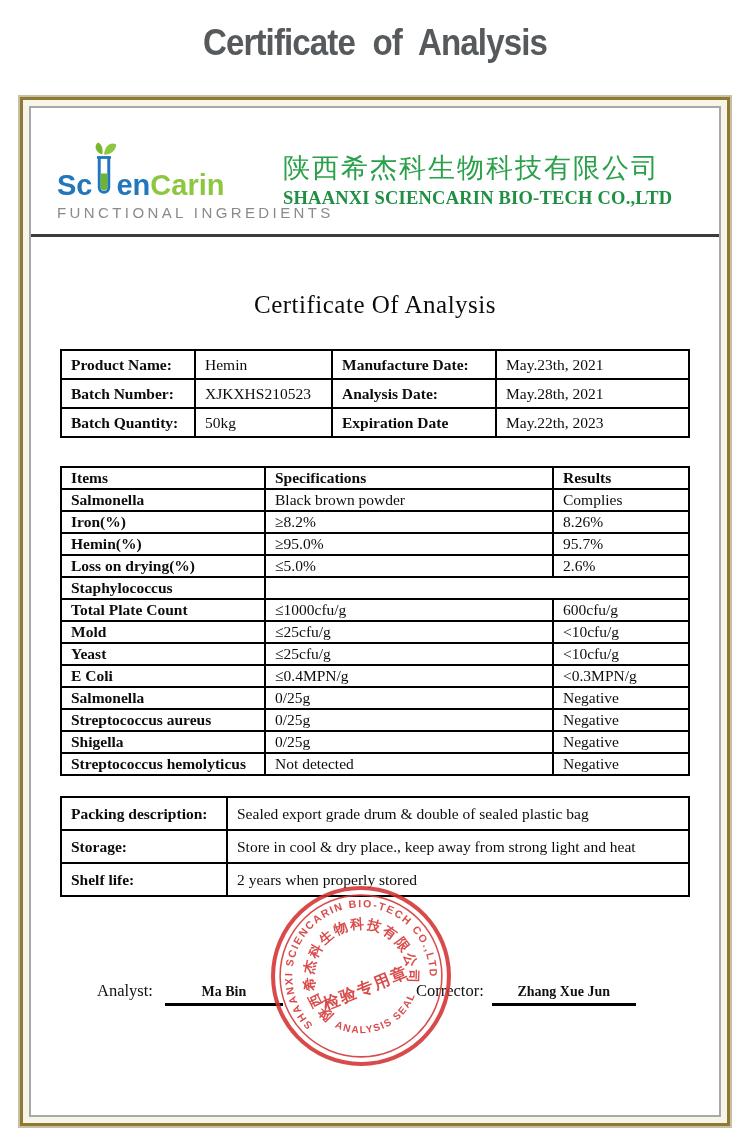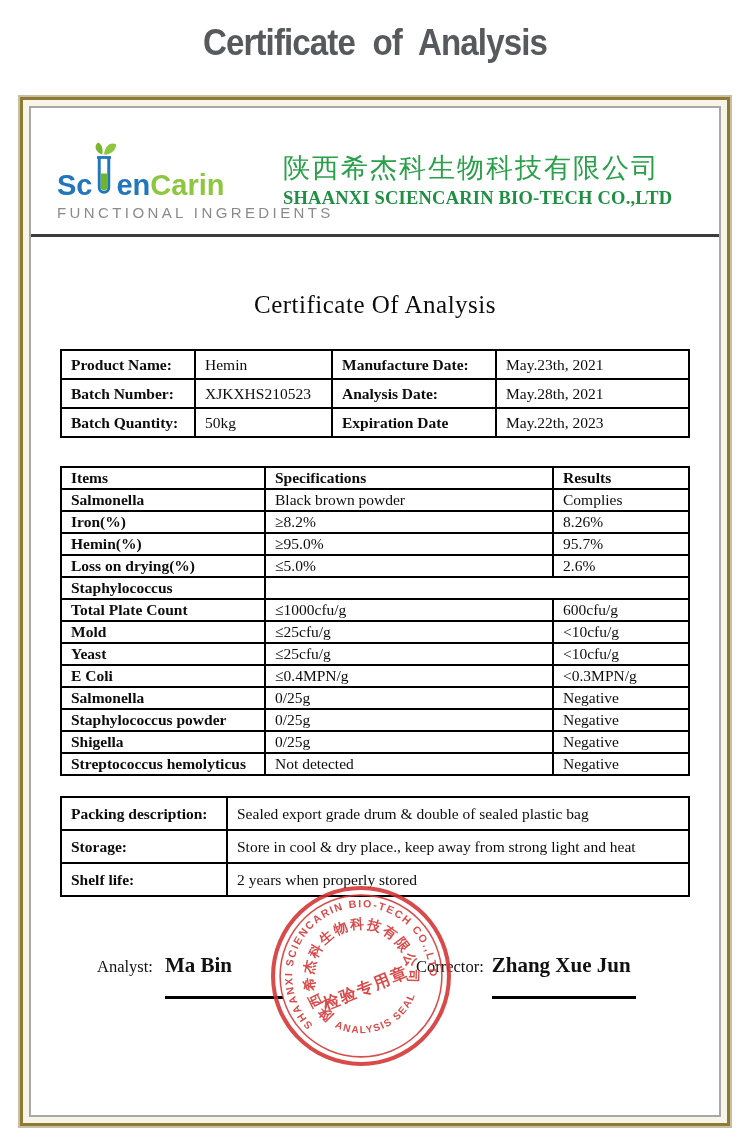--- a/index.html
+++ b/index.html
@@ -50,24 +50,24 @@
   .info-table td { height:29px; }
   .info-table td.lbl { font-weight:bold; }
   .spec-table { margin-top:28px; }
   .spec-table td, .spec-table th { height:16px; }
   .spec-table td.item { font-weight:bold; }
   .pack-table { margin-top:20px; }
   .pack-table td { height:33px; }
   .pack-table td.lbl { font-weight:bold; }
 
   
-  .sig-row { margin-top:56px; padding-left:66px; display:flex; align-items:baseline;
+  .sig-row { margin-top:84px; padding-left:66px; display:flex; align-items:baseline;
              font-size:16.5px; position:relative; z-index:2; }
-  .sig-name { font-weight:bold; font-size:21px; border-bottom:3.5px solid #000;
-              text-align:left; padding-bottom:18px; }
+  .sig-name { font-weight:bold; font-size:14px; border-bottom:3.5px solid #000;
+              text-align:center; padding-bottom:3px; }
   .analyst-name { min-width:118px; margin-left:12px; }
   .corrector-label { margin-left:133px; }
   .corrector-name { min-width:144px; margin-left:8px; }
 
   
   .stamp { position:absolute; left:238px; top:776px; width:184px; height:184px; z-index:3; opacity:0.88; }
 </style>
 </head>
 <body>
 
@@ -189,21 +189,21 @@
               <td class="item">E Coli</td>
               <td class="spec">≤0.4MPN/g</td>
               <td class="result">&lt;0.3MPN/g</td>
             </tr>
             <tr>
               <td class="item">Salmonella</td>
               <td class="spec">0/25g</td>
               <td class="result">Negative</td>
             </tr>
             <tr>
-              <td class="item">Staphylococcus powder</td>
+              <td class="item">Streptococcus aureus</td>
               <td class="spec">0/25g</td>
               <td class="result">Negative</td>
             </tr>
             <tr>
               <td class="item">Shigella</td>
               <td class="spec">0/25g</td>
               <td class="result">Negative</td>
             </tr>
             <tr>
               <td class="item">Streptococcus hemolyticus</td>

